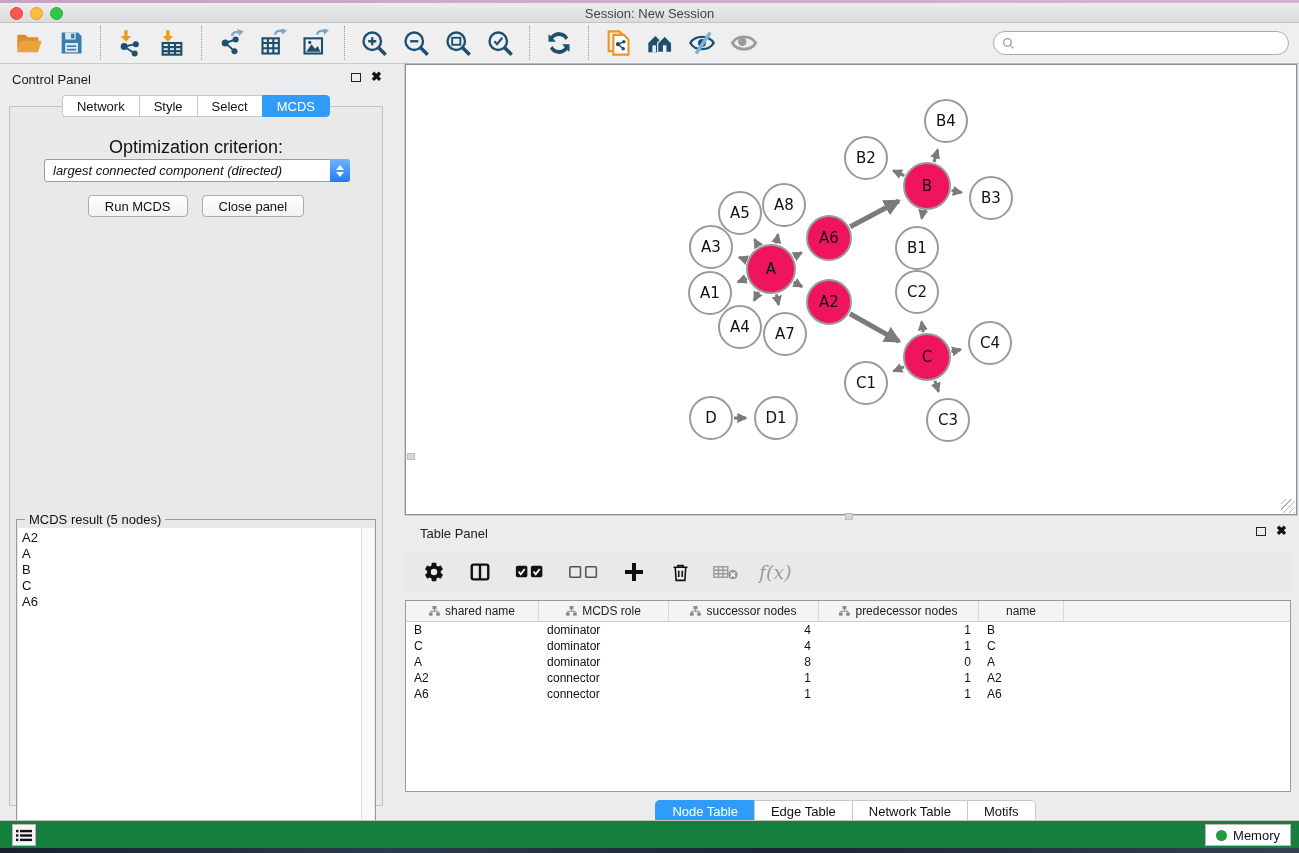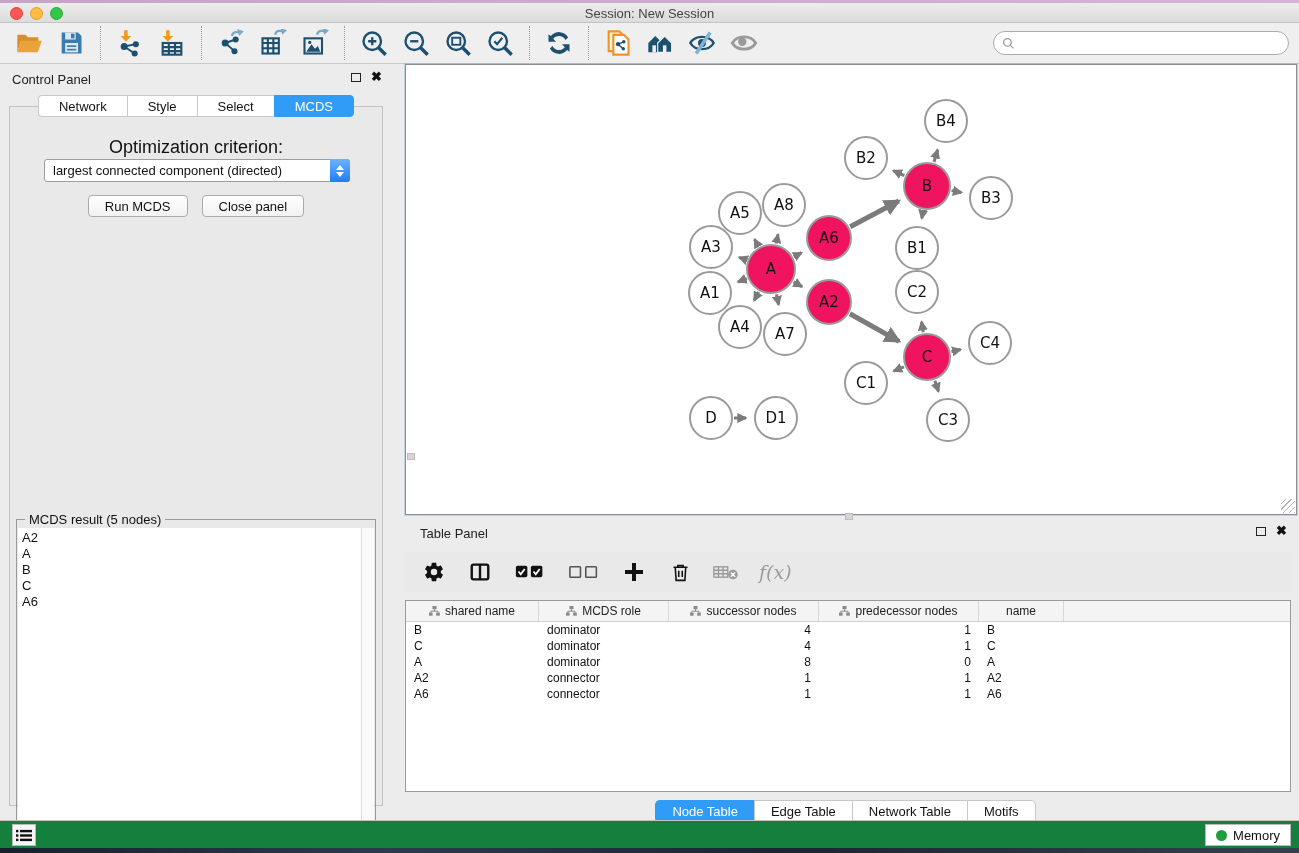--- a/index.html
+++ b/index.html
@@ -35,31 +35,31 @@
   .main { position:absolute; left:0; top:64px; width:1299px; height:756px; background:#ececec; }
 
   
   .control-panel { position:absolute; left:0; top:0; width:392px; height:756px; }
   .panel-head { position:absolute; left:12px; top:8px; font-size:13px; color:#222; }
   .panel-btns { position:absolute; right:10px; top:8px; display:flex; gap:10px; align-items:center; }
   .float-glyph { width:10px; height:9px; border:1.5px solid #222; display:inline-block; }
   .close-glyph { font-size:13px; font-weight:bold; color:#111; line-height:10px; }
 
   .cp-tabs { position:absolute; left:0; top:31px; width:392px; display:flex; justify-content:center; z-index:3; }
-  .cp-tab { height:22px; padding:0 20px; font-size:13px; line-height:21px; background:#fff;
+  .cp-tab { height:22px; padding:0 14px; font-size:13px; line-height:21px; background:#fff;
     border:1px solid #c8c8c8; border-right:none; color:#111; }
   .cp-tab:first-child { border-top-left-radius:4px; border-bottom-left-radius:4px; }
   .cp-tab:last-child { border-right:1px solid #c8c8c8; border-top-right-radius:4px; border-bottom-right-radius:4px; }
   .cp-tab.active { background:#309cf8; color:#fff; border-color:#309cf8; }
 
   .cp-body { position:absolute; left:9px; top:42px; width:374px; height:700px;
     background:#e9e9e9; border:1px solid #c2c2c2; }
   .opt-label { position:absolute; left:0; width:100%; top:30px; text-align:center; font-size:18px; color:#111; }
   .dropdown { position:absolute; left:34px; top:52px; width:306px; height:23px; background:#fff;
-    border:1px solid #9e9e9e; border-radius:3px; display:flex; align-items:center; }
+    border:1px solid #9e9e9e; border-radius:3px; display:flex; align-items:center;font-style:italic; }
   .dropdown .dd-text { flex:1; font-size:13px; padding-left:8px; color:#111; white-space:nowrap; }
   .dd-stepper { width:20px; height:23px; margin-right:-1px; background:linear-gradient(#6db3fb,#1e7ef7);
     border-radius:0 3px 3px 0; display:flex; flex-direction:column; align-items:center; justify-content:center; gap:2px; }
   .dd-stepper span { width:0; height:0; border-left:4px solid transparent; border-right:4px solid transparent; }
   .dd-up { border-bottom:5px solid #fff; }
   .dd-down { border-top:5px solid #fff; }
   .cp-buttons { position:absolute; left:0; width:100%; top:88px; display:flex; justify-content:center; gap:14px; }
   .mac-btn { height:22px; padding:0 16px; background:linear-gradient(#ffffff,#f2f2f2);
     border:1px solid #ababab; border-radius:4px; font-size:13px; color:#111; }
 

